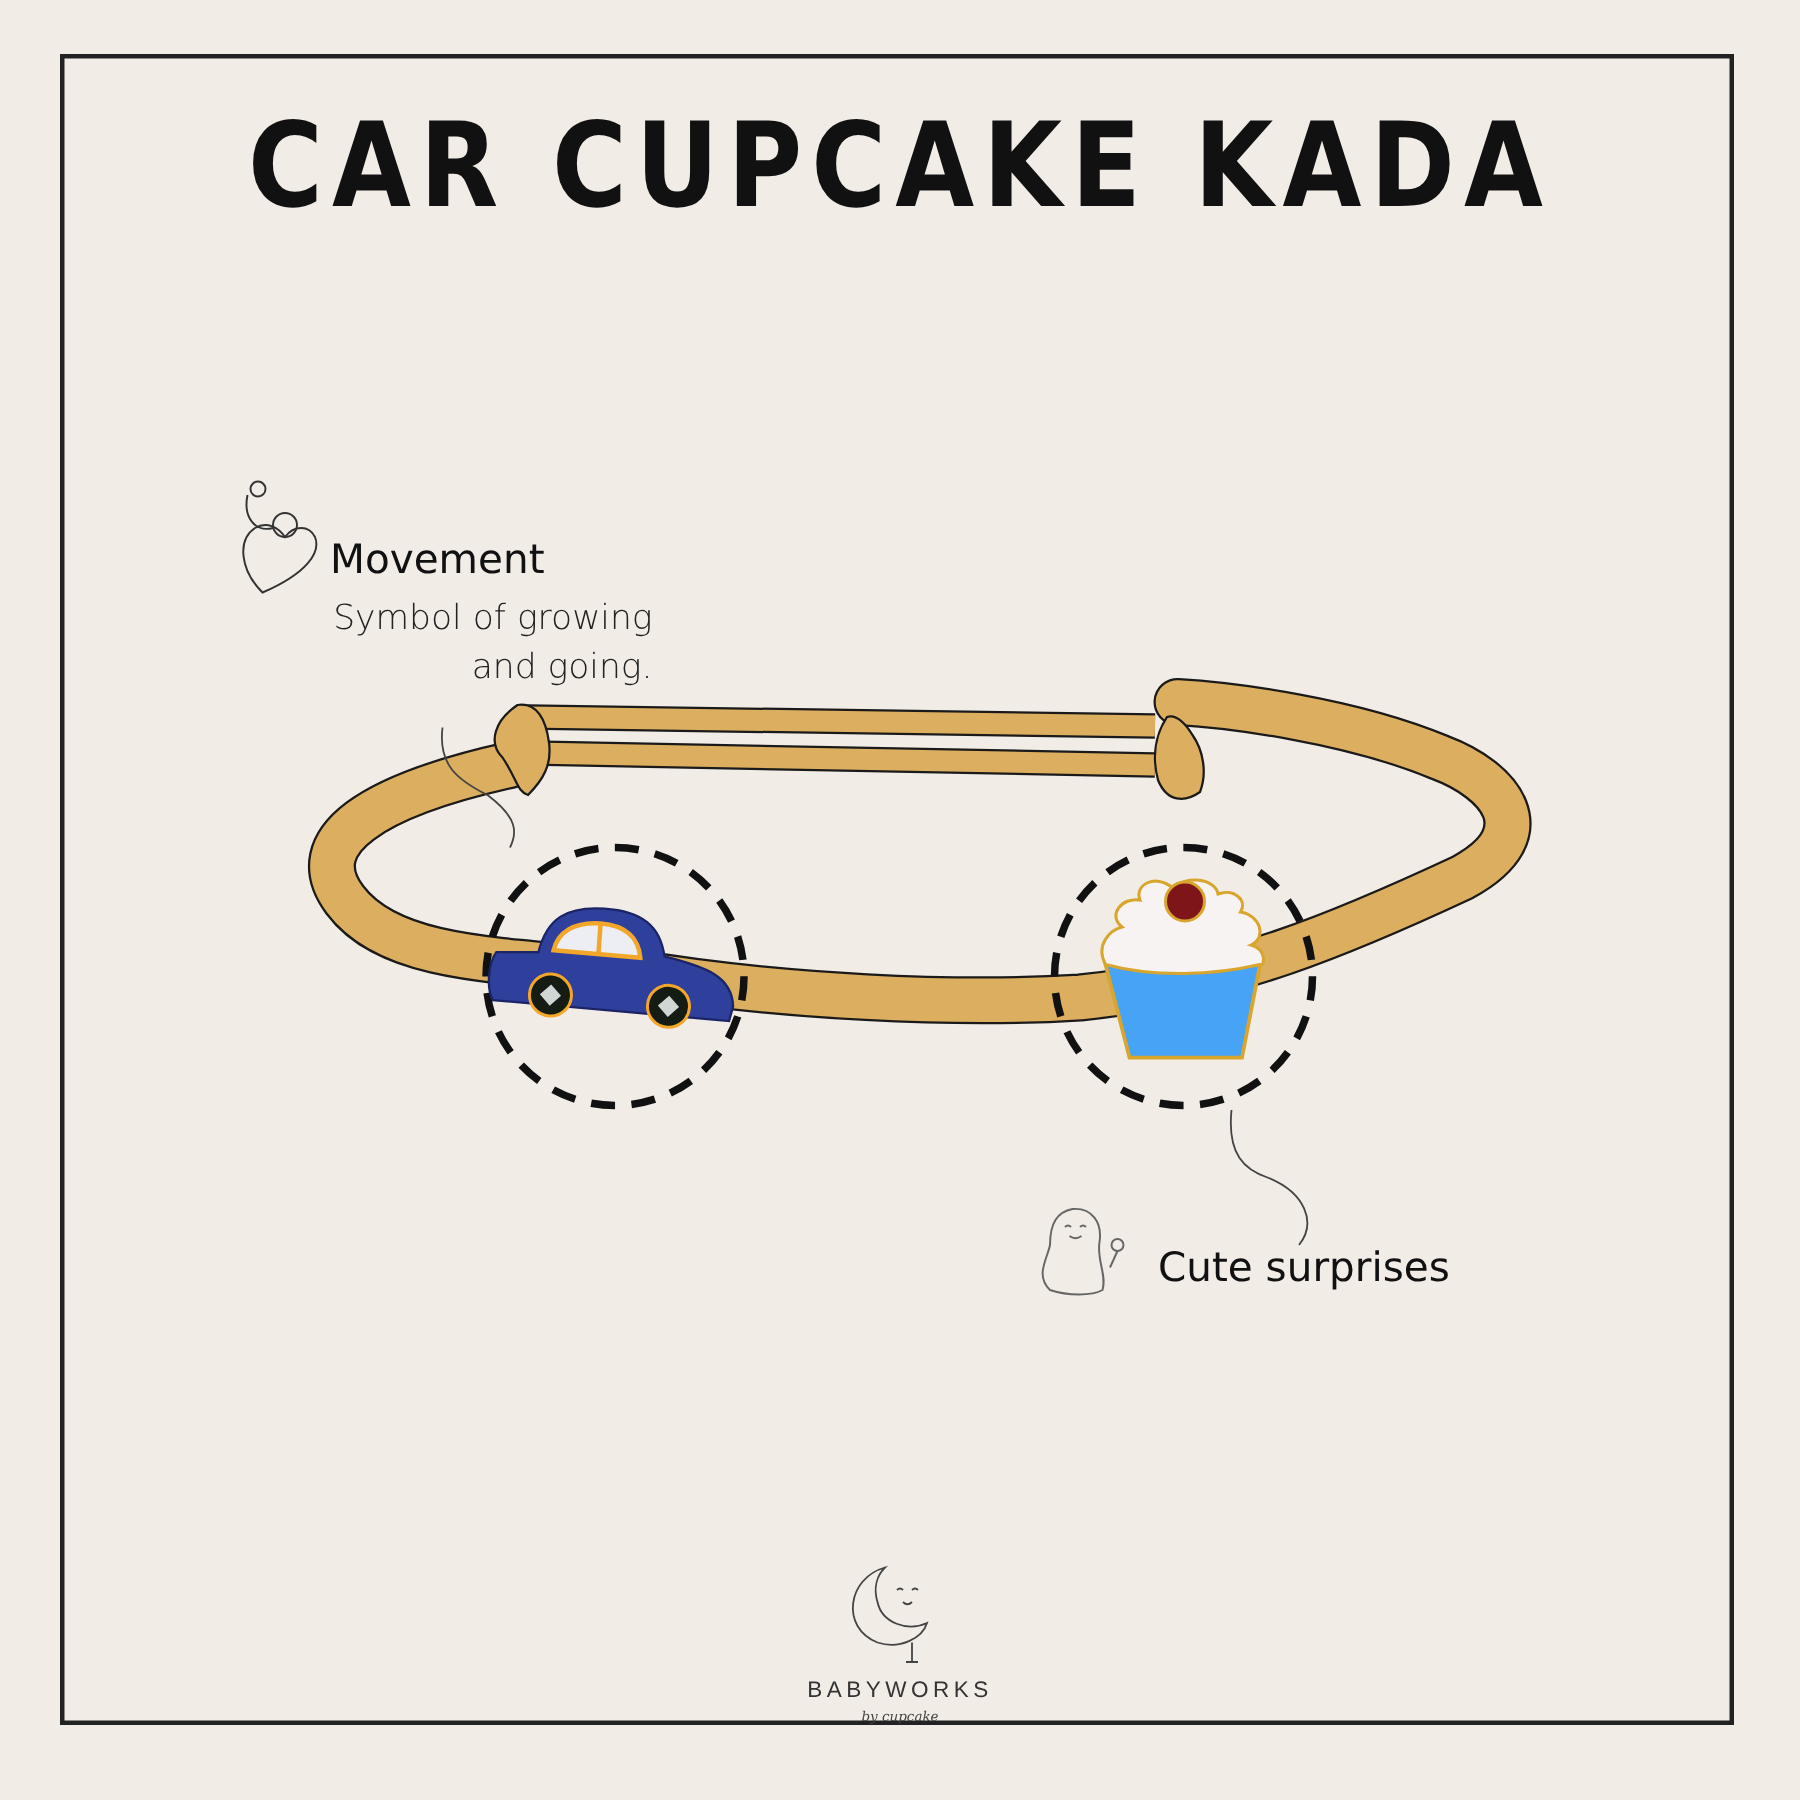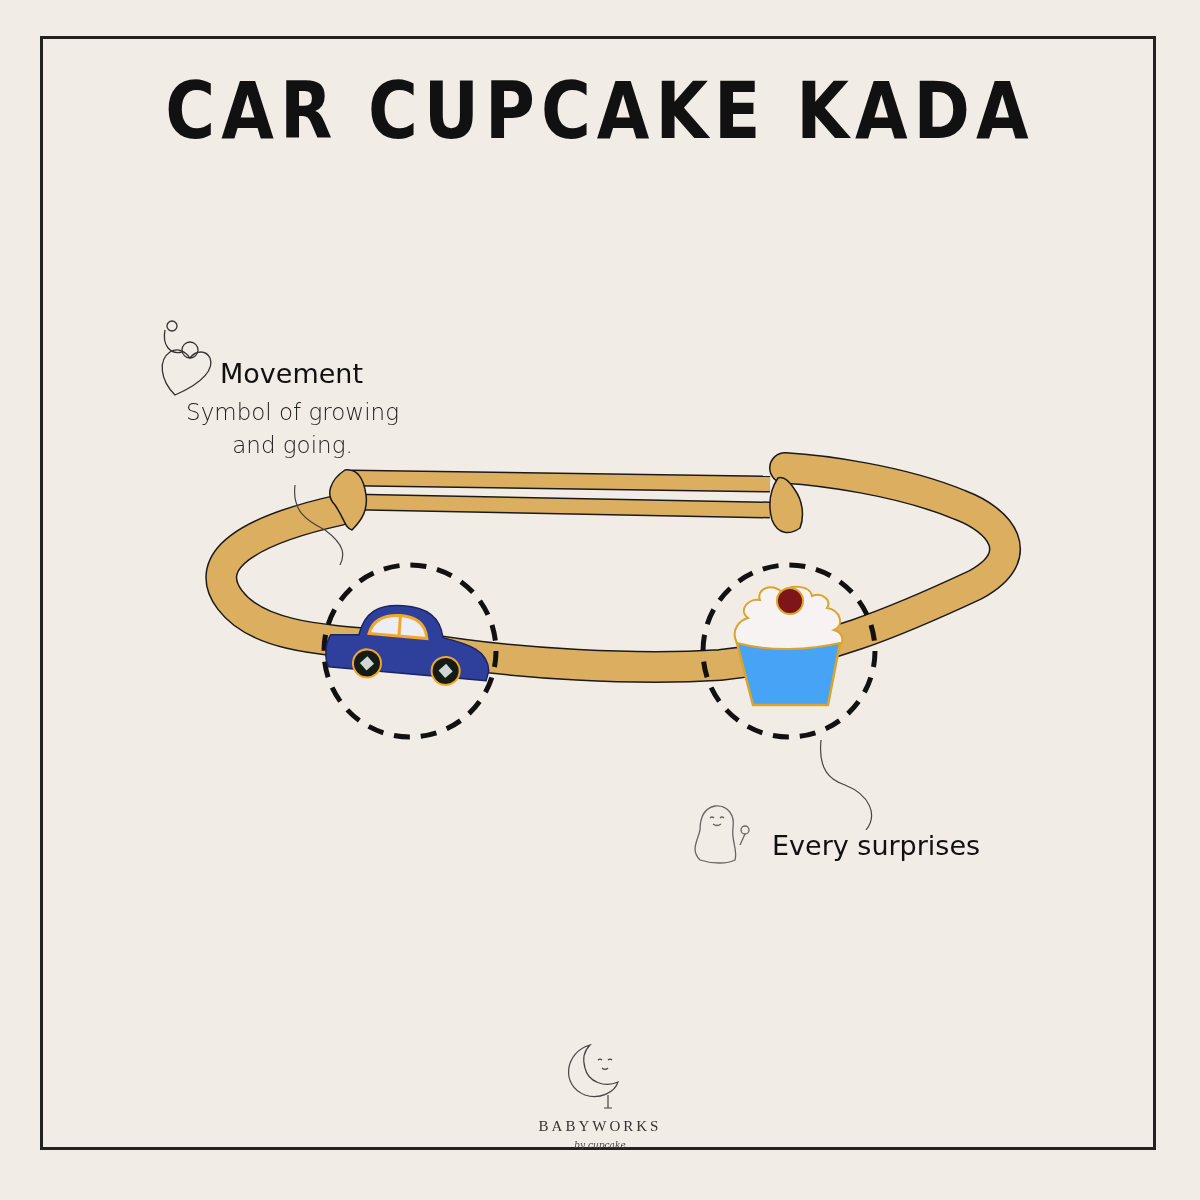--- a/index.html
+++ b/index.html
@@ -39,29 +39,29 @@
     font-size: 27px;
     color: #111;
     white-space: nowrap;
   }
   .feature-desc {
     position: absolute;
     font-family: "DejaVu Sans", sans-serif;
     font-weight: 300;
     font-size: 23px;
     color: #222;
-    text-align: center;
+    text-align: right;
     line-height: 33px;
   }
   .brand {
     position: absolute;
     left: 0; right: 0;
     text-align: center;
     top: 1118px;
-    font-family: Liberation Serif, serif;
+    font-family: Liberation Sans, sans-serif;
     font-size: 15px;
     letter-spacing: 3px;
     color: #333;
   }
   .brand-sub {
     position: absolute;
     left: 0; right: 0;
     text-align: center;
     top: 1140px;
     font-family: "DejaVu Serif", serif;
@@ -148,18 +148,18 @@
     <path d="M 608 1095 L 608 1108 M 604 1108 L 612 1108"></path>
   </g>
 </svg>
 
 <div class="feature-title" style="left:220px; top:358px;">Movement</div>
 <div class="feature-desc" style="left:150px; top:396px; width:285px;">
   <div>Symbol of growing</div>
   <div>and going.</div>
 </div>
 
-<div class="feature-title" style="left:772px; top:830px;">Every surprises</div>
+<div class="feature-title" style="left:772px; top:830px;">Cute surprises</div>
 <div class="feature-desc" style="left:640px; top:870px; width:460px;">
 </div>
 
 <div class="brand">BABYWORKS</div>
 <div class="brand-sub">by cupcake</div>
 
 </body></html>

